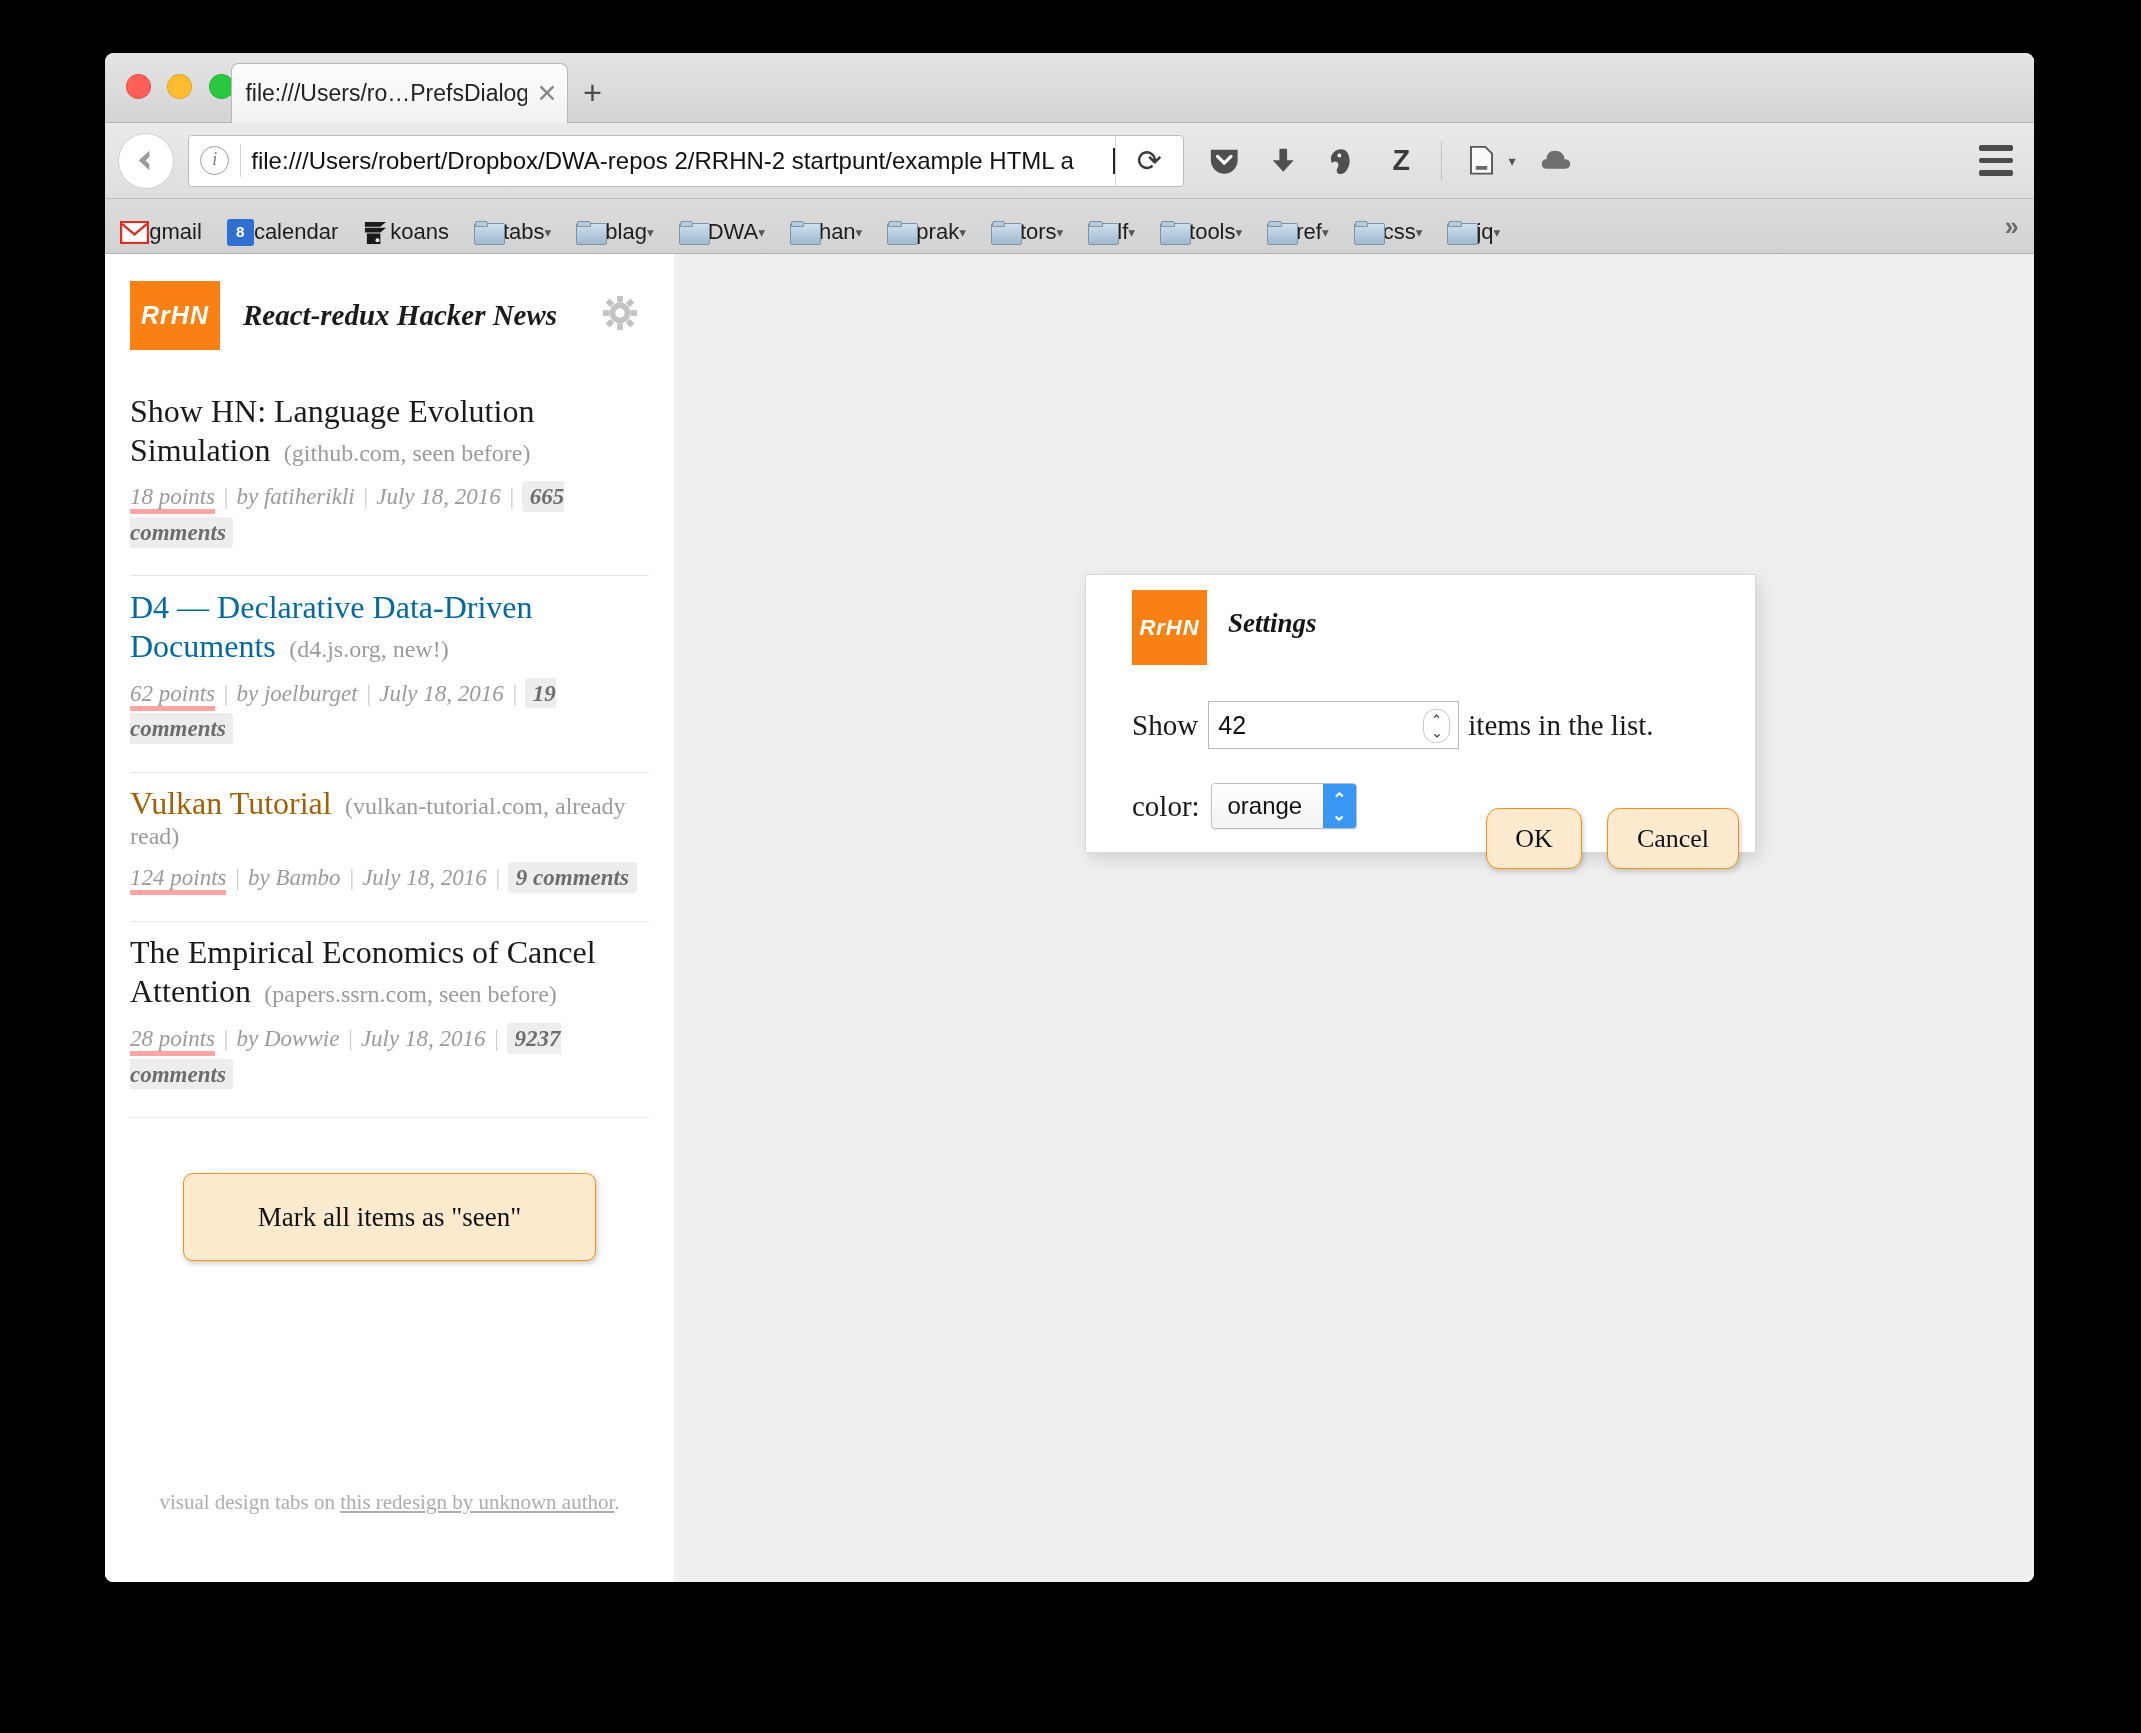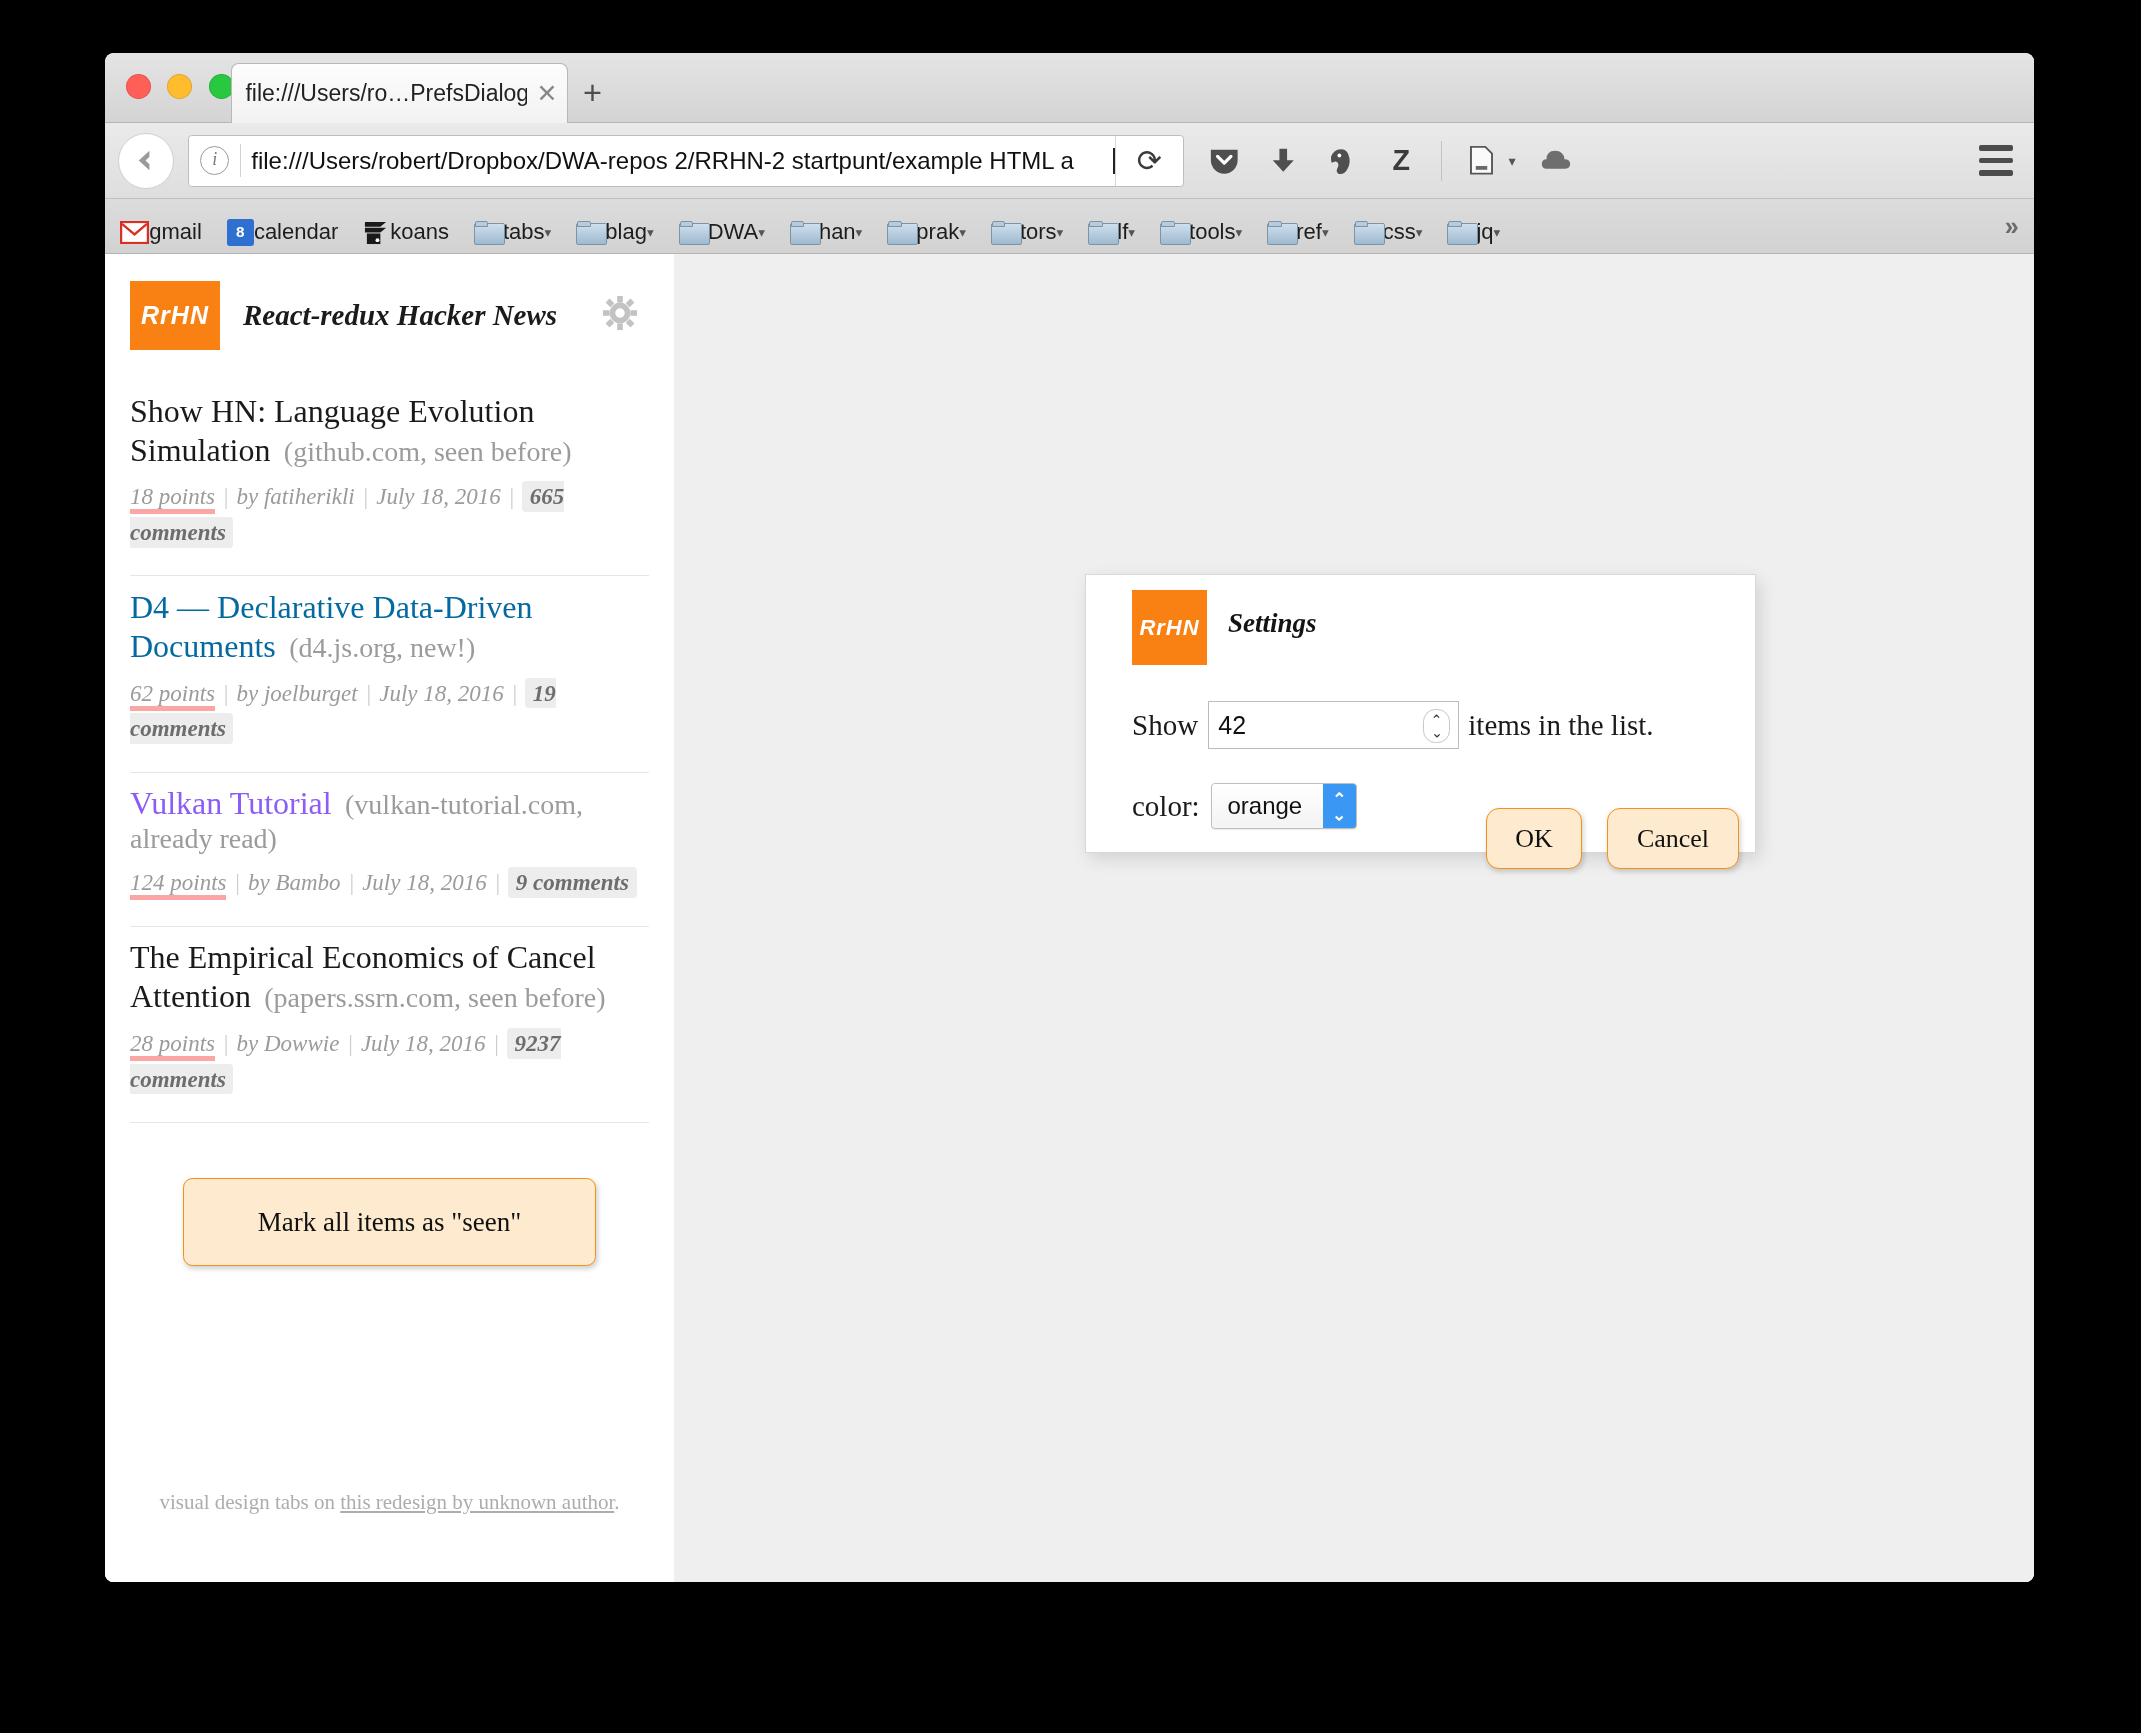--- a/index.html
+++ b/index.html
@@ -90,22 +90,22 @@
      font-size:29px;color:#1b1b1b;font-weight:bold;}
   .gear{margin-left:auto;margin-right:11.5px;}
 
   
   .newslist{padding:0 25px;margin-top:27px;}
   .newsitem{padding:11.5px 0 25px 0;border-bottom:1.9px solid #e6e6e6;}
   .newsitem:last-child{border-bottom:1.9px solid #e6e6e6;}
   .nt{font-family:"Liberation Serif",serif;font-size:32px;line-height:1.22;
       color:#1a1a1a;display:inline;}
   .nt.orange{color:#0369a1;}
-  .nt.read{color:#8b5cf6;}
-  .ndomain{font-family:"Liberation Serif",serif;font-size:28px;color:#9b9b9b;
+  .nt.read{color:#a16207;}
+  .ndomain{font-family:"Liberation Serif",serif;font-size:24px;color:#9b9b9b;
       display:inline;margin-left:13.4px;}
   .nmeta{margin-top:9.6px;font-family:"Liberation Serif",serif;font-style:italic;
       font-size:23px;color:#9b9b9b;line-height:1.55;}
   .nmeta .pts{border-bottom:5px solid #fca5a5;}
   .nmeta .bar{color:#cdcdcd;margin:0 7.6px;}
   .cbadge{background:#ededed;border-radius:3.8px;padding:2.9px 7.6px;color:#6d6d6d;
       font-weight:bold;}
 
   .markbtn{display:block;margin:55px auto 0 auto;width:413px;height:88px;
      background:#fdeacf;border:1.9px solid #f59113;border-radius:9.6px;

